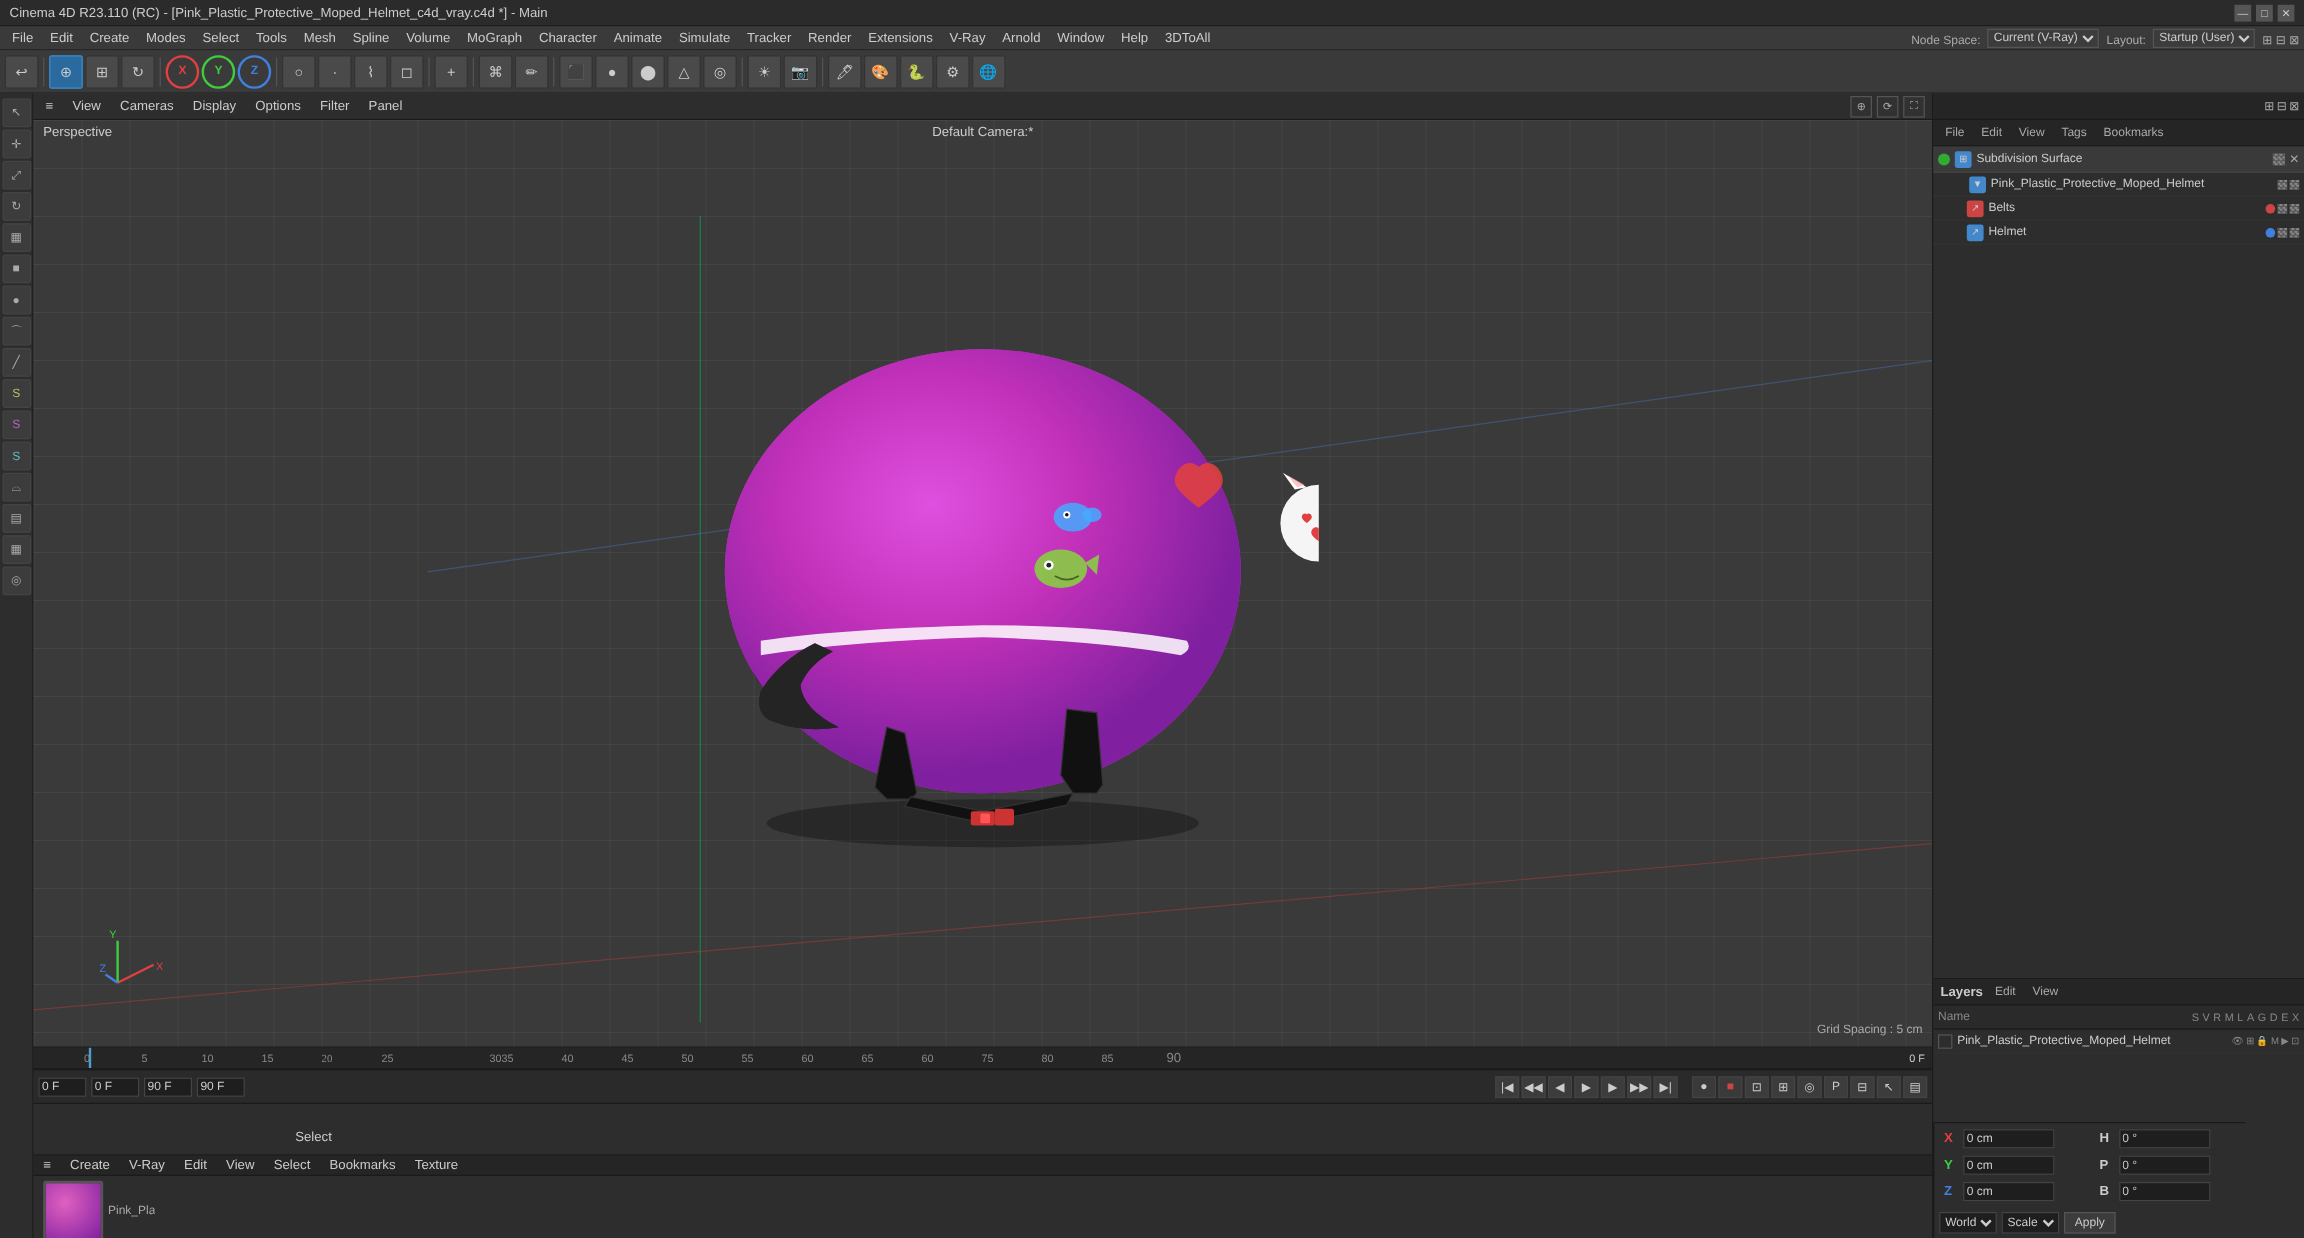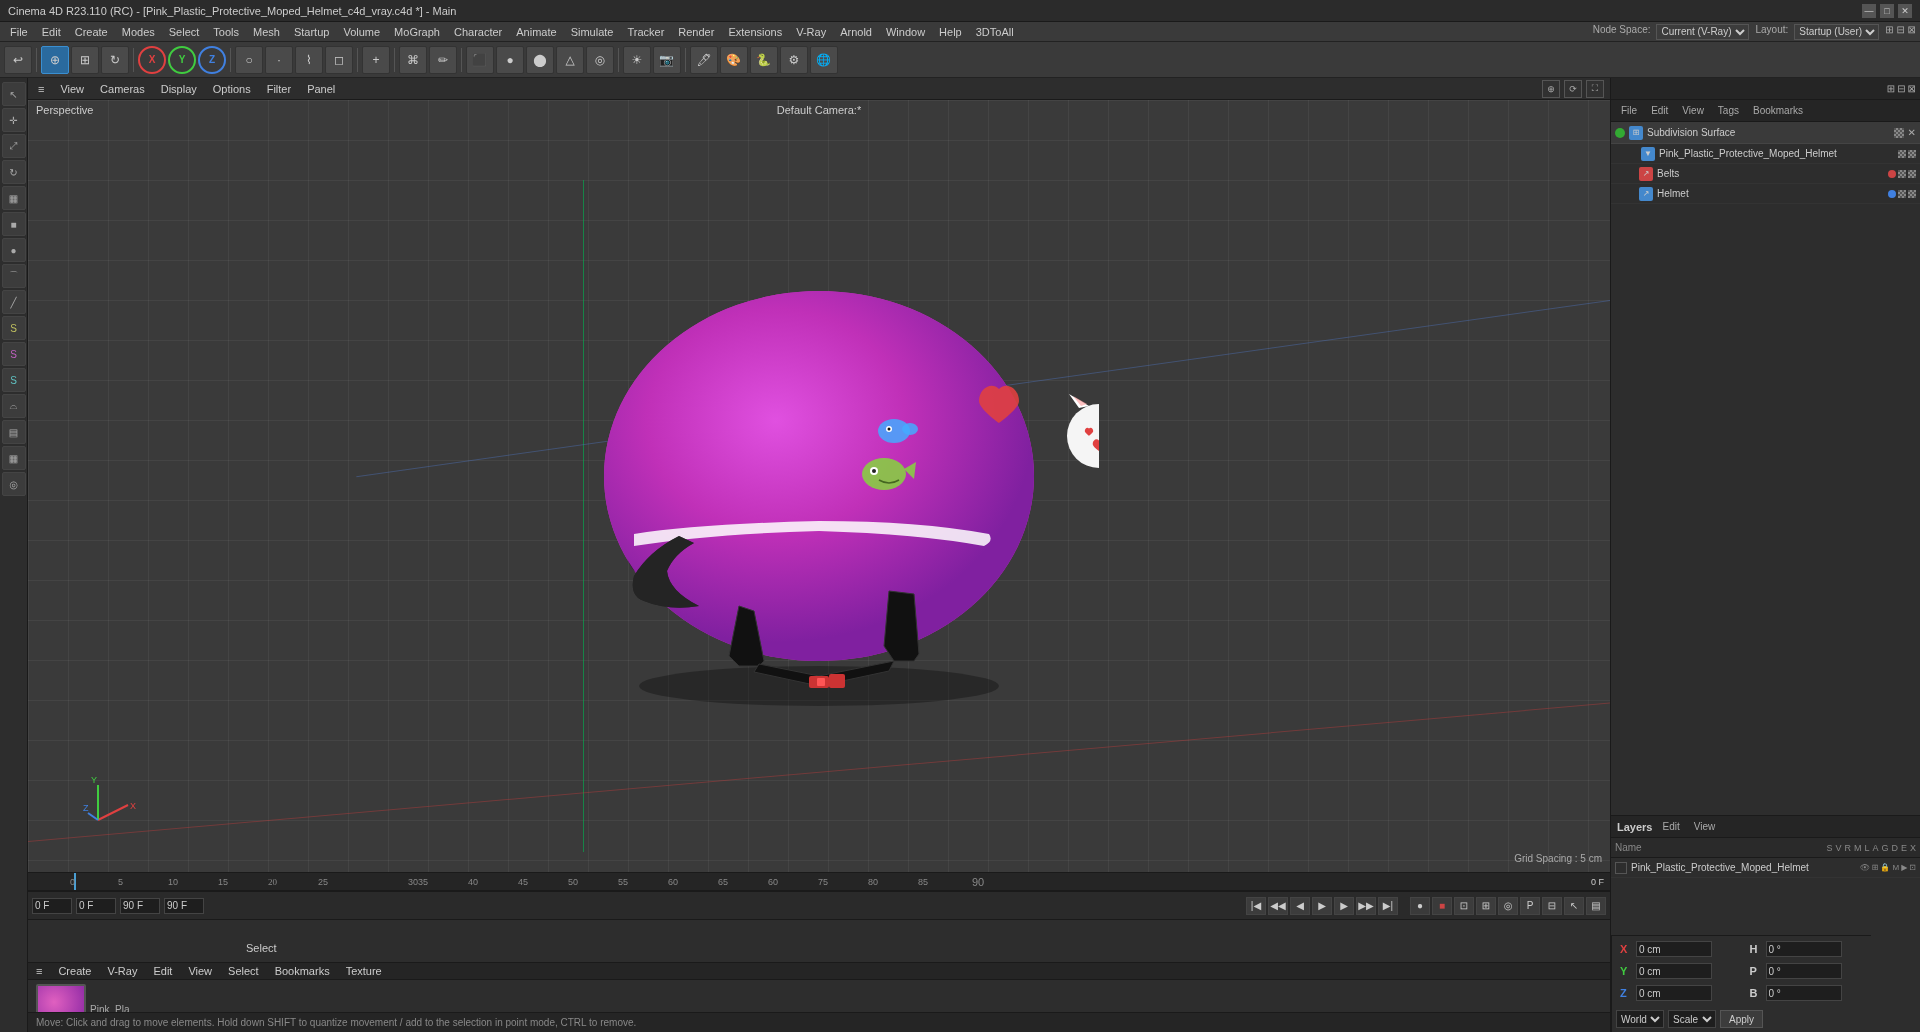--- a/index.html
+++ b/index.html
@@ -607,35 +607,35 @@
 </div>
 
 <div id="menu-bar">
   <span class="menu-item">File</span>
   <span class="menu-item">Edit</span>
   <span class="menu-item">Create</span>
   <span class="menu-item">Modes</span>
   <span class="menu-item">Select</span>
   <span class="menu-item">Tools</span>
   <span class="menu-item">Mesh</span>
-  <span class="menu-item">Startup</span>
+  <span class="menu-item">Spline</span>
   <span class="menu-item">Volume</span>
   <span class="menu-item">MoGraph</span>
   <span class="menu-item">Character</span>
   <span class="menu-item">Animate</span>
   <span class="menu-item">Simulate</span>
   <span class="menu-item">Tracker</span>
   <span class="menu-item">Render</span>
   <span class="menu-item">Extensions</span>
   <span class="menu-item">V-Ray</span>
   <span class="menu-item">Arnold</span>
   <span class="menu-item">Window</span>
   <span class="menu-item">Help</span>
   <span class="menu-item">3DToAll</span>
-  <div style="margin-left:auto;display:flex;align-items:flex-start;gap:6px;">
+  <div style="margin-left:auto;display:flex;align-items:flex-end;gap:6px;">
     <span style="font-size:10px;color:#aaa;">Node Space:</span>
     <select style="height:16px;background:#3c3c3c;border:1px solid #555;color:#ccc;font-size:10px;">
       <option>Current (V-Ray)</option>
     </select>
     <span style="font-size:10px;color:#aaa;">Layout:</span>
     <select style="height:16px;background:#3c3c3c;border:1px solid #555;color:#ccc;font-size:10px;">
       <option>Startup (User)</option>
     </select>
     <span style="color:#aaa;font-size:10px;">⊞ ⊟ ⊠</span>
   </div>
@@ -916,23 +916,20 @@
         <span class="view-menu-item">Select</span>
         <span class="view-menu-item">Bookmarks</span>
         <span class="view-menu-item">Texture</span>
       </div>
       <div id="material-content">
         <div class="material-thumb"></div>
         <div class="material-label">Pink_Pla</div>
       </div>
     </div>
 
-    <div id="status-bar">
-      <span>Move: Click and drag to move elements. Hold down SHIFT to quantize movement / add to the selection in point mode, CTRL to remove.</span>
-    </div>
 
     <div style="position:absolute;bottom:78px;left:218px;font-size:11px;color:#ccc;">
       <span>Select</span>
     </div>
   </div>
 
   <div id="right-panel">
 
     <div style="height:22px;background:#252525;display:flex;align-items:center;justify-content:flex-end;padding:0 4px;gap:2px;border-bottom:1px solid #1a1a1a;">
       <span style="font-size:10px;color:#aaa;cursor:pointer;">⊞</span>

